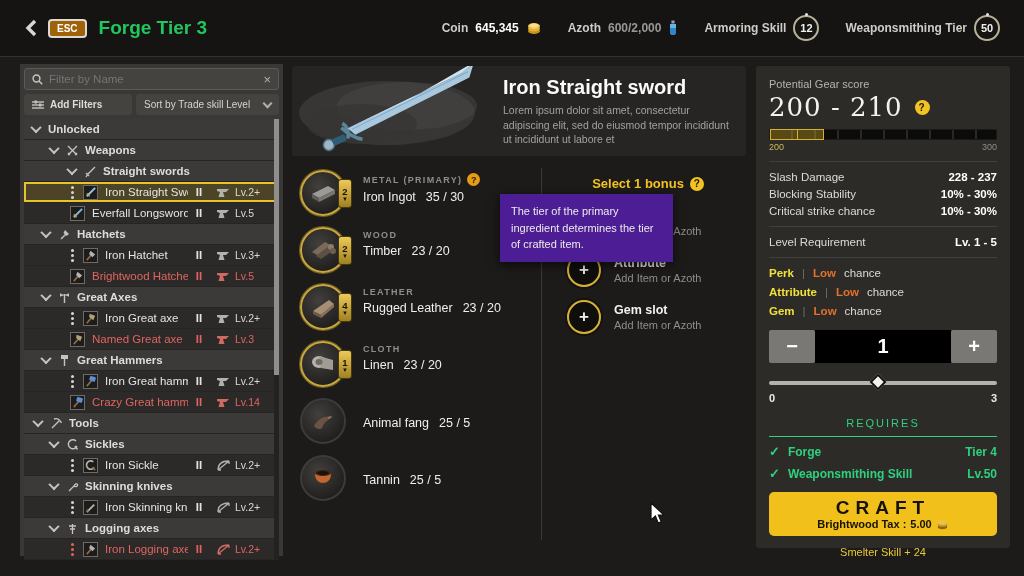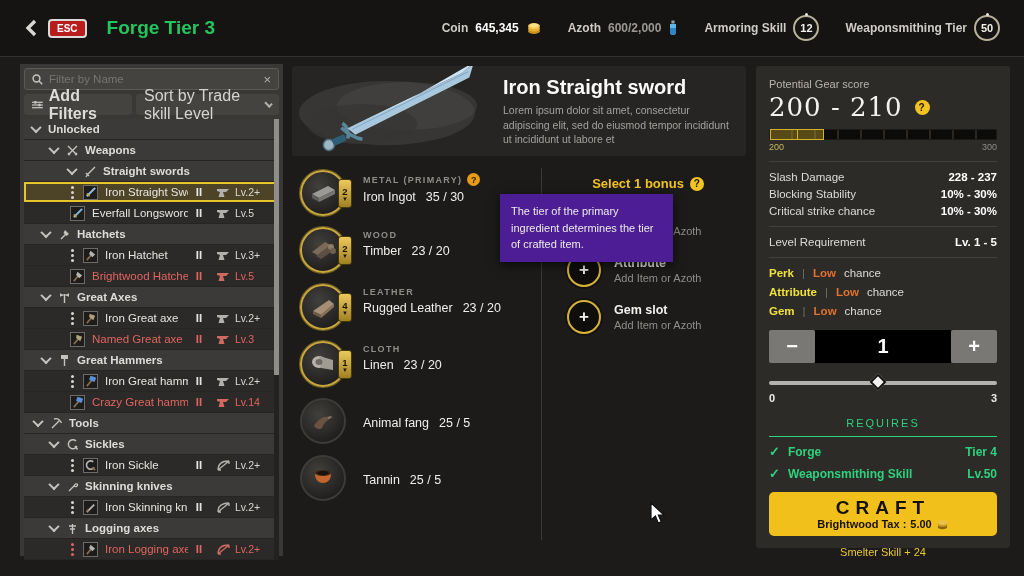--- a/index.html
+++ b/index.html
@@ -1,36 +1,36 @@
 <!DOCTYPE html>
 <html><head>
 <meta charset="utf-8">
 <style>
 *{margin:0;padding:0;box-sizing:border-box}
 html,body{width:1024px;height:576px;overflow:hidden}
 body{background:#1c1b1a;font-family:"Liberation Sans",sans-serif;color:#e6e4e1;position:relative}
 
 .topbar{position:absolute;left:0;top:0;width:1024px;height:57px;background:#151413;border-bottom:1px solid #31302e;display:flex;align-items:center;padding:0 24px}
 .backchev{width:14px;height:18px;margin-right:10px}
-.escbadge{background:#b91c1c;border:2px solid #dcdad6;border-radius:4px;color:#fff;font-size:10px;font-weight:bold;padding:2px 7px;margin-right:20px}
+.escbadge{background:#a16207;border:2px solid #dcdad6;border-radius:4px;color:#fff;font-size:10px;font-weight:bold;padding:2px 7px;margin-right:12px}
 .apptitle{font-size:19px;font-weight:bold;color:#22c55e}
 .tright{margin-left:auto;display:flex;align-items:center;gap:26px;font-size:12px}
 .tgroup{display:flex;align-items:center;gap:7px}
 .tlabel{color:#cfccc7;font-weight:bold}
 .tval{color:#fff;font-weight:bold}
 .tvalmut{color:#9b9894;font-weight:bold}
 .gauge{width:26px;height:26px;border:2px solid #b9b29a;border-radius:50%;display:flex;align-items:center;justify-content:center;font-size:11px;font-weight:bold;color:#f2f0ec;position:relative}
 .gauge::after{content:"";position:absolute;top:-4px;left:50%;margin-left:-1.5px;width:3px;height:3px;background:#e8e5df;border-radius:50%}
 
 .sidebar{position:absolute;left:20px;top:64px;width:263px;height:492px;background:#3a3836;padding:4px}
 .search{height:22px;background:#454340;border:1px solid #5c5a56;border-radius:3px;display:flex;align-items:center;padding:0 7px;gap:6px}
 .search input{flex:1;background:transparent;border:none;outline:none;color:#c6c3be;font-size:11.5px;font-family:inherit}
 .clearx{color:#b3b0ab;font-size:13px;line-height:1;cursor:default}
 .fltrow{display:flex;gap:4px;margin-top:4px}
-.fbtn{height:21px;background:#454340;border-radius:3px;display:flex;align-items:center;gap:6px;padding:0 8px;font-size:16px;color:#dedcd8;font-weight:bold}
+.fbtn{height:21px;background:#454340;border-radius:3px;display:flex;align-items:center;gap:6px;padding:0 8px;font-size:10px;color:#dedcd8;font-weight:bold}
 .fbtn.add{flex:0 0 108px}
 .fbtn.sort{flex:1;justify-content:space-between;font-weight:normal;color:#d6d4d0}
 .ddchev{width:7px;height:7px;border-left:2px solid #b3b0ab;border-bottom:2px solid #b3b0ab;transform:rotate(-45deg);margin-top:-3px}
 .list{margin-top:4px;position:relative;background:#2e2c2a;height:441px}
 .row{height:21px;display:flex;align-items:center;font-size:11.5px;border-bottom:1px solid #262523;padding-right:8px;position:relative}
 .row.g{background:#3c3a38;font-weight:bold;color:#dedcd8}
 .row.it{background:#2b2a28;color:#e6e4e0}
 .row.red{color:#e06460}
 .row.red .lvl,.row.red .tier{color:#e06460}
 .row.sel{background:#4d4427;box-shadow:inset 0 0 0 2px #e6c42a;z-index:2}

